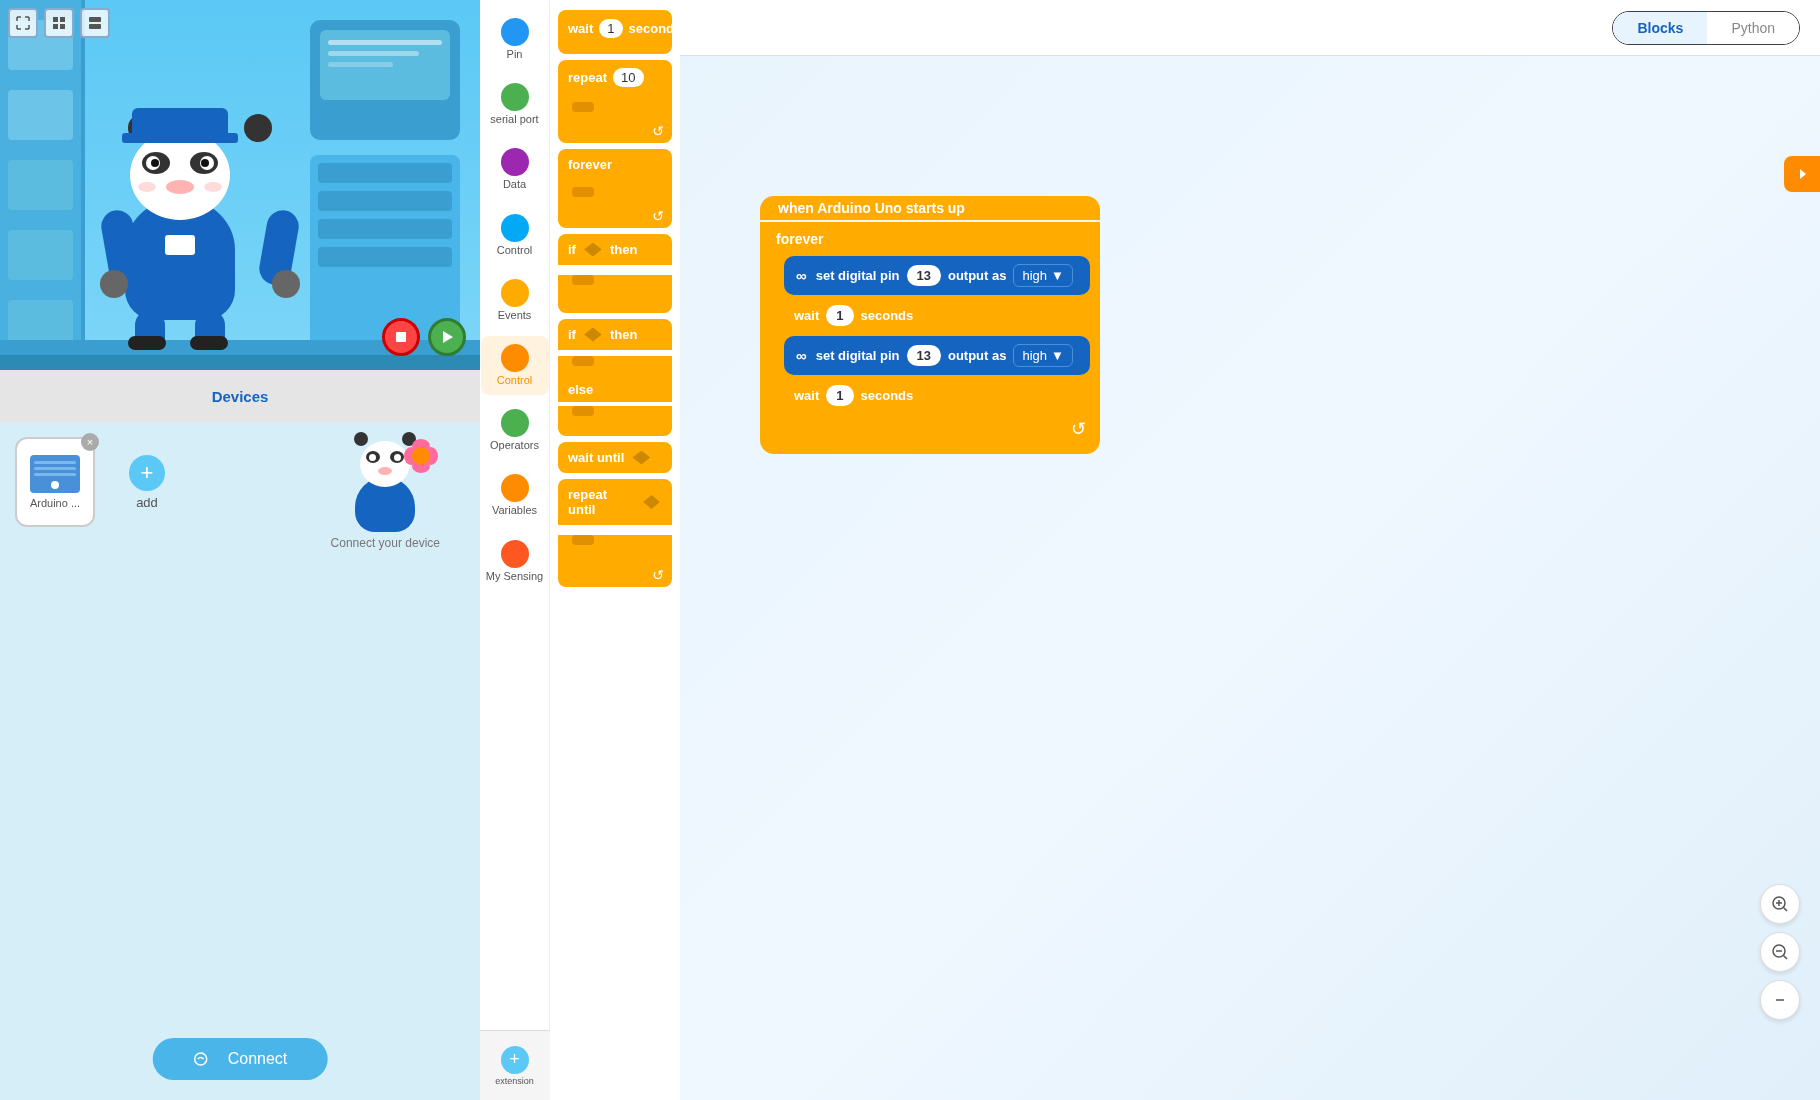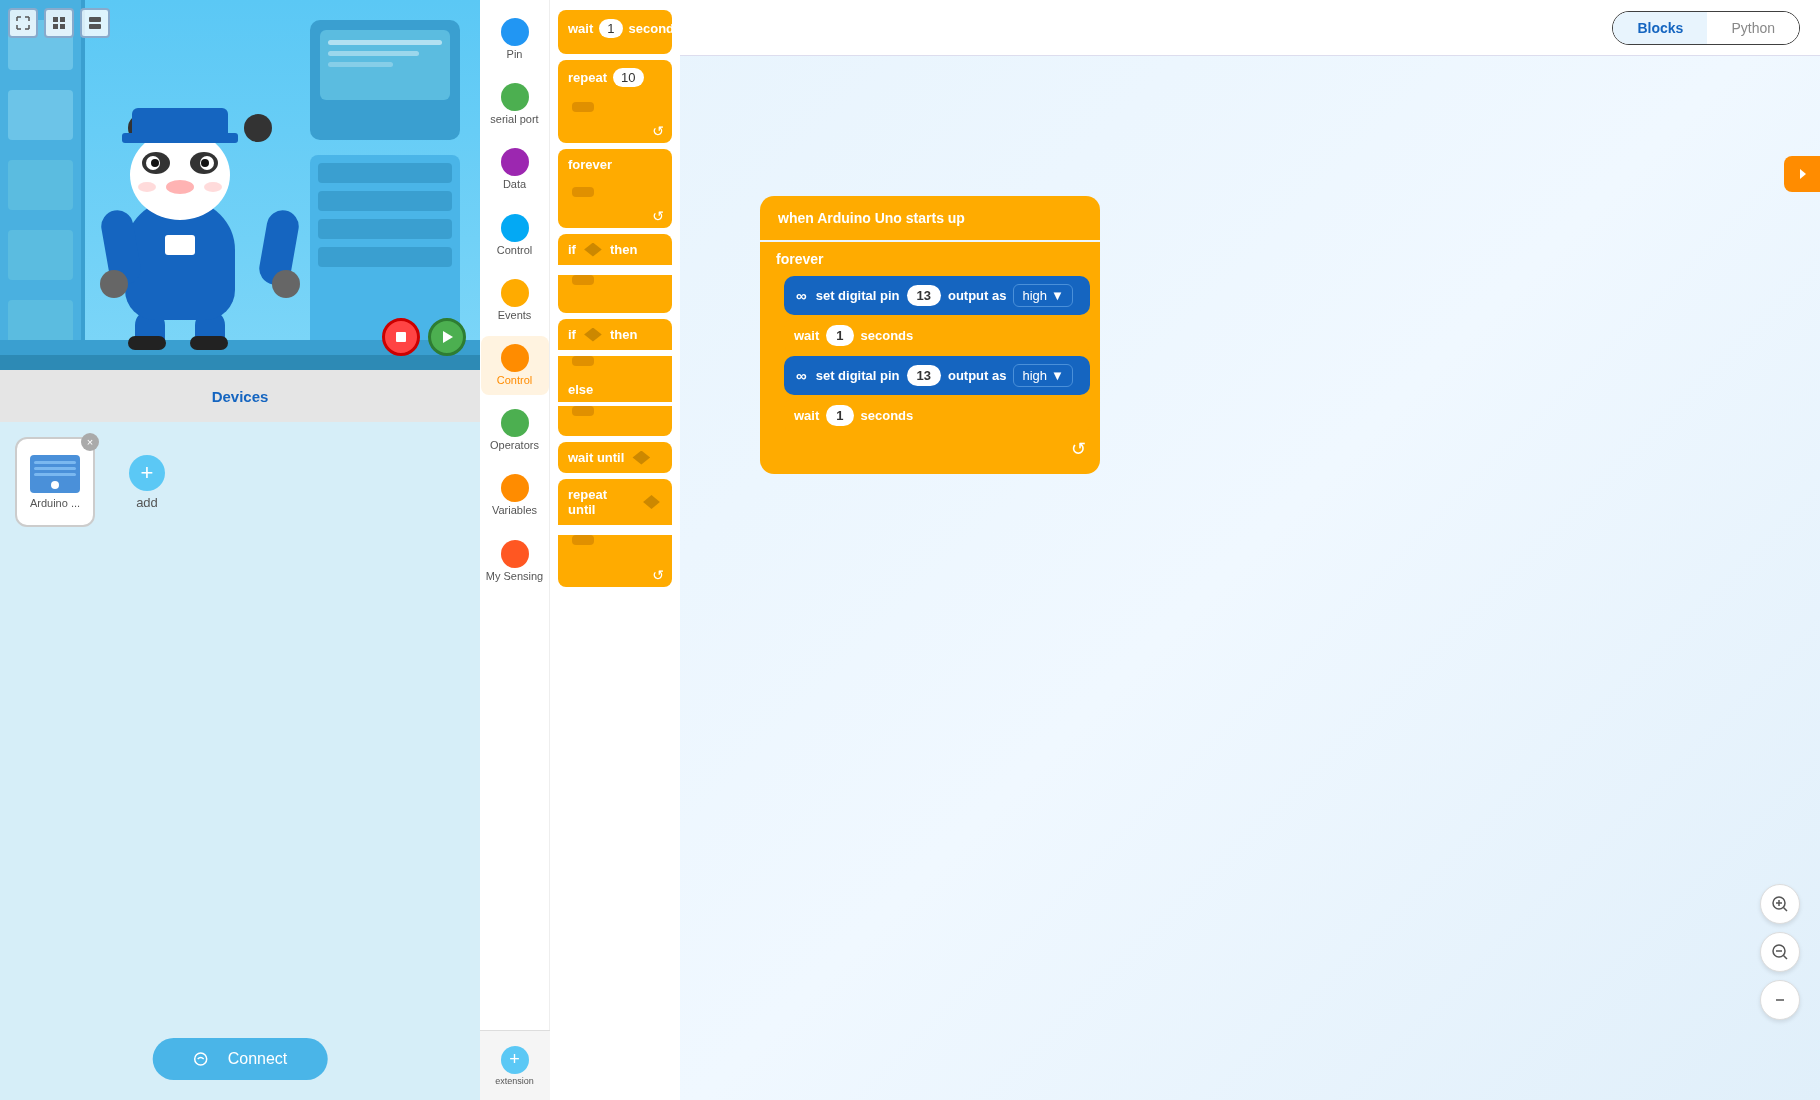--- a/index.html
+++ b/index.html
@@ -213,20 +213,44 @@
           <div style="position:absolute;top:18px;left:4px;right:4px;height:3px;background:#7ab8f0;border-radius:2px;"></div>
           <div class="device-icon-hole"></div>
         </div>
         <div class="device-label">Arduino ...</div>
       </div>
       <div class="device-add">
         <div class="device-add-circle">+</div>
         <div class="device-add-label">add</div>
       </div>
 
+      <div style="position:absolute;right:40px;top:20px;display:flex;flex-direction:column;align-items:center;">
+
+        <div style="width:90px;height:90px;position:relative;">
+          <div style="position:absolute;bottom:0;left:15px;width:60px;height:55px;background:#1565c0;border-radius:30px 30px 20px 20px;"></div>
+          <div style="position:absolute;bottom:45px;left:20px;width:50px;height:46px;background:white;border-radius:50%;">
+            <div style="position:absolute;top:10px;left:6px;width:14px;height:12px;background:#333;border-radius:50%;"></div>
+            <div style="position:absolute;top:10px;right:6px;width:14px;height:12px;background:#333;border-radius:50%;"></div>
+            <div style="position:absolute;top:13px;left:9px;width:7px;height:7px;background:white;border-radius:50%;"></div>
+            <div style="position:absolute;top:13px;right:9px;width:7px;height:7px;background:white;border-radius:50%;"></div>
+            <div style="position:absolute;top:26px;left:18px;width:14px;height:8px;background:#ffb3b3;border-radius:50%;"></div>
+          </div>
+          <div style="position:absolute;bottom:86px;left:14px;width:14px;height:14px;background:#333;border-radius:50%;"></div>
+          <div style="position:absolute;bottom:86px;right:14px;width:14px;height:14px;background:#333;border-radius:50%;"></div>
+
+          <div style="position:absolute;top:-5px;right:-10px;width:38px;height:38px;">
+            <div style="position:absolute;top:10px;left:10px;width:18px;height:18px;background:#ff8c00;border-radius:50%;z-index:1;"></div>
+            <div style="position:absolute;top:2px;left:10px;width:18px;height:14px;background:#ff6b9d;border-radius:50%;"></div>
+            <div style="position:absolute;bottom:2px;left:10px;width:18px;height:14px;background:#ff6b9d;border-radius:50%;"></div>
+            <div style="position:absolute;top:10px;left:2px;width:14px;height:18px;background:#ff6b9d;border-radius:50%;"></div>
+            <div style="position:absolute;top:10px;right:2px;width:14px;height:18px;background:#ff6b9d;border-radius:50%;"></div>
+          </div>
+        </div>
+        <div style="font-size:12px;color:#777;margin-top:4px;text-align:center;">Connect your device</div>
+      </div>
 
       <button class="connect-btn">
         <svg width="16" height="16" viewBox="0 0 16 16">
             <circle cx="8" cy="8" r="6" stroke="white" stroke-width="1.5" fill="none"></circle>
             <path d="M5 8 Q8 5 11 8" stroke="white" stroke-width="1.5" fill="none"></path>
           </svg>
         <span>Connect</span>
       </button>
     </div>
   </div>
@@ -383,21 +407,21 @@
       <div class="tab-toggle">
         <button class="tab-toggle-item active">Blocks</button>
         <button class="tab-toggle-item">Python</button>
       </div>
     </div>
 
     <div class="canvas-area">
 
       <div class="arduino-blocks">
 
-        <div style="background:#ffab00;border-radius:14px 14px 0 0;padding:14px 18px;display:inline-flex;align-items:center;min-width:220px;">
+        <div style="background:#ffab00;border-radius:14px 14px 0 0;padding:4px 18px;display:inline-flex;align-items:center;min-width:220px;">
           <span style="color:white;font-size:14px;font-weight:700;">when Arduino Uno starts up</span>
         </div>
 
         <div style="background:#ffab00;border-radius:0 0 14px 14px;padding:0 0 14px 0;min-width:340px;">
 
           <div style="padding:8px 16px;">
             <span style="color:white;font-size:14px;font-weight:700;">forever</span>
           </div>
 
           <div style="margin-left:24px;margin-right:10px;display:flex;flex-direction:column;gap:4px;">

